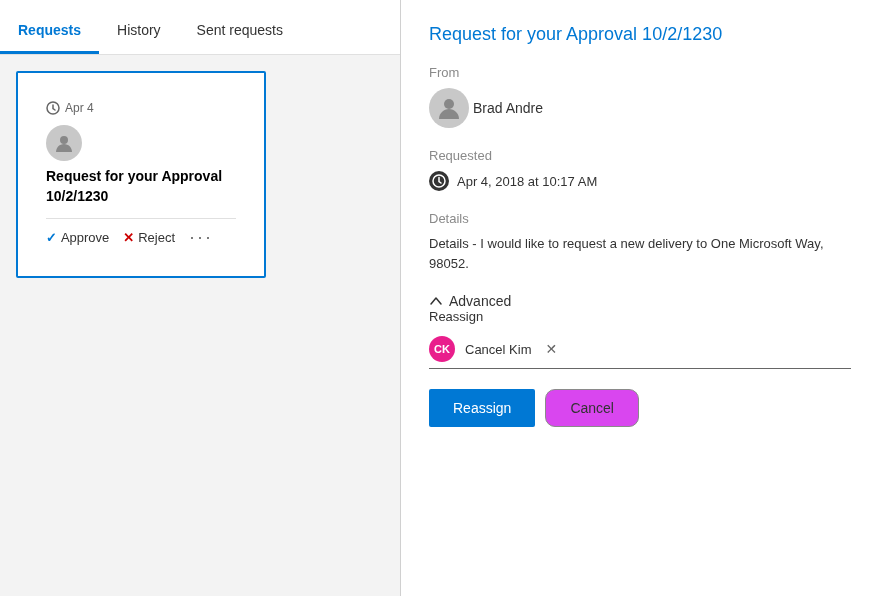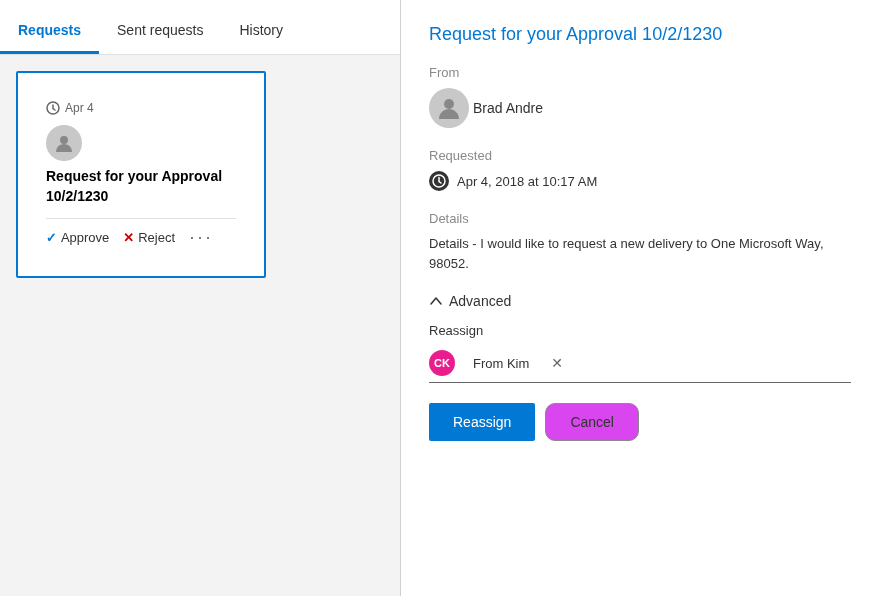--- a/index.html
+++ b/index.html
@@ -209,21 +209,20 @@
     .advanced-section {
       margin-bottom: 20px;
     }
 
     .advanced-header {
       display: flex;
       align-items: center;
       gap: 6px;
       font-size: 14px;
       color: #333;
-      margin-bottom: 14px;
       cursor: pointer;
     }
 
     .reassign-label {
       font-size: 13px;
       color: #333;
       margin-bottom: 6px;
     }
 
     .reassign-input {
@@ -231,21 +230,21 @@
       align-items: center;
       border-bottom: 1px solid #666;
       padding: 6px 0;
       min-width: 300px;
       gap: 6px;
     }
 
     .assignee-chip {
       display: flex;
       align-items: center;
-      gap: 18px;
+      gap: 10px;
     }
 
     .assignee-avatar {
       width: 26px;
       height: 26px;
       border-radius: 50%;
       background: #e91e8c;
       display: flex;
       align-items: center;
       justify-content: center;
@@ -297,24 +296,24 @@
 </head>
 <body>
 
 <div class="left-panel">
 
   <div class="tabs">
     <div class="tab active">
       <span>Requests</span>
     </div>
     <div class="tab">
+      <span>History</span>
+    </div>
+    <div class="tab">
       <span>Sent requests</span>
-    </div>
-    <div class="tab">
-      <span>History</span>
     </div>
   </div>
 
   <div class="list-area">
     <div class="request-card">
 
       <div class="card-date">
         <svg width="14" height="14" viewBox="0 0 14 14" fill="none">
           <circle cx="7" cy="7" r="6" stroke="#666" stroke-width="1.5"></circle>
           <path d="M7 4v3.5l2 1.5" stroke="#666" stroke-width="1.5" stroke-linecap="round"></path>
@@ -389,21 +388,21 @@
       </svg>
       <span>Advanced</span>
     </div>
 
     <div class="reassign-label">Reassign</div>
     <div class="reassign-input">
       <div class="assignee-chip">
         <div class="assignee-avatar">
           <span>CK</span>
         </div>
-        <span class="assignee-name">From Kim</span>
+        <span class="assignee-name">Cancel Kim</span>
         <button class="remove-btn">✕</button>
       </div>
     </div>
   </div>
 
   <div class="action-buttons">
     <button class="btn-reassign">Reassign</button>
     <button class="btn-cancel">Cancel</button>
   </div>
 </div>

